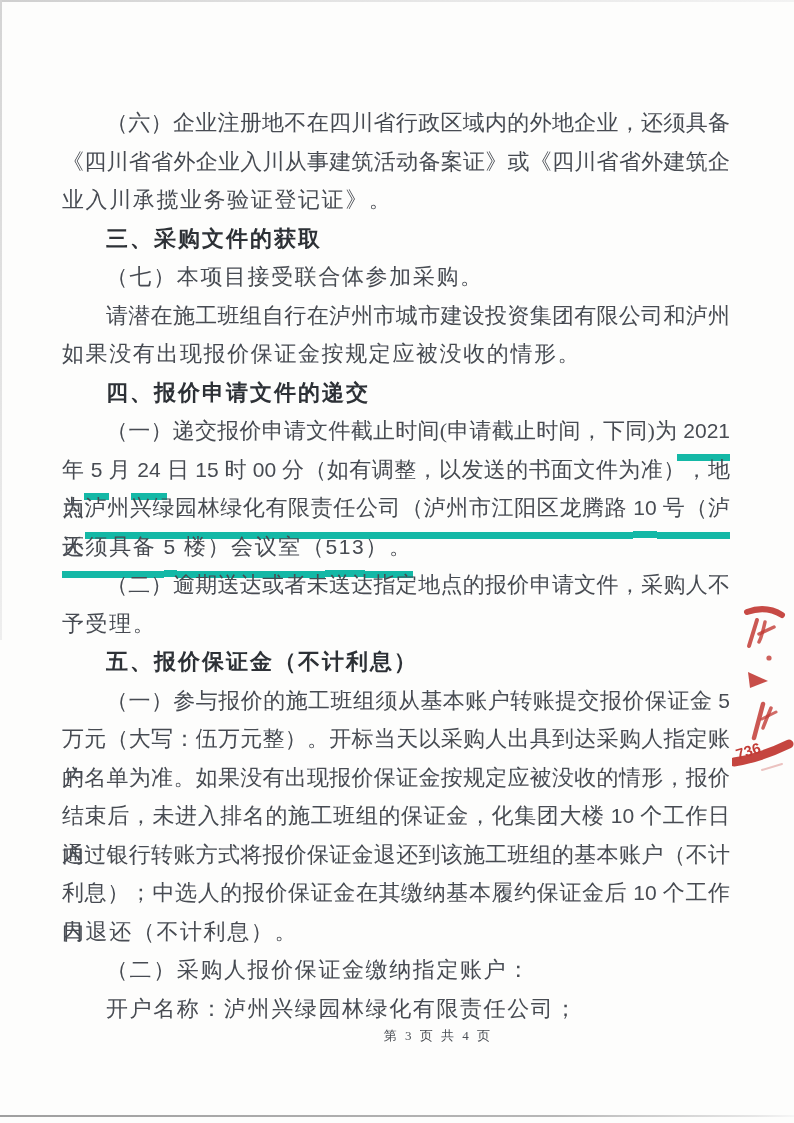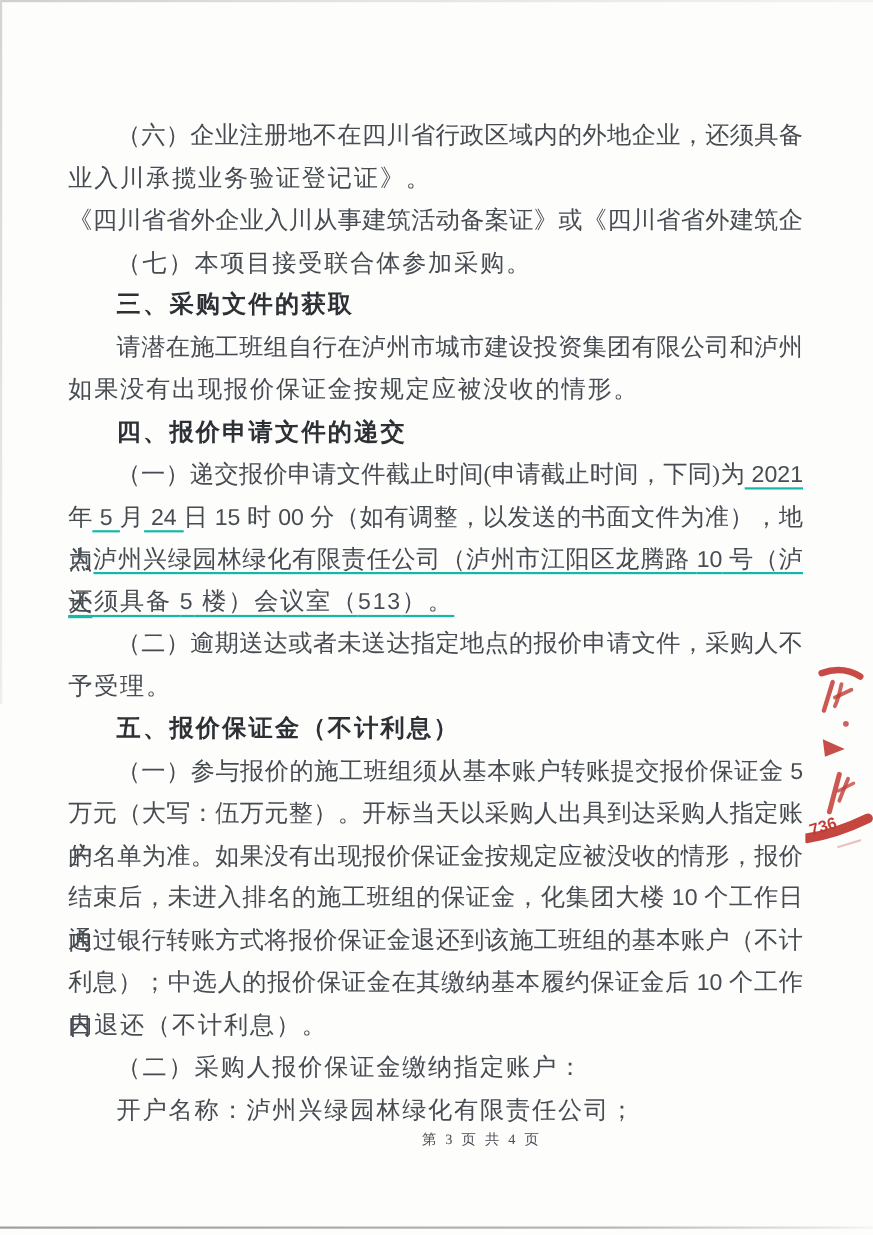--- a/index.html
+++ b/index.html
@@ -17,21 +17,21 @@
 
   
   .doc{position:absolute;left:62px;top:104px;width:668px;color:#474b52;}
   .line{height:38.5px;line-height:38.5px;font-size:22px;white-space:nowrap;
         letter-spacing:1.6px;}
   .line.jst{white-space:normal;text-align:justify;text-align-last:justify;
         letter-spacing:normal;}
   .line.ind{text-indent:44px;}
   .line.h{font-family:"Liberation Sans","DejaVu Sans",sans-serif;
         font-weight:bold;color:#2d3136;letter-spacing:2px;font-size:22px;}
-  .u{border-bottom:2px solid #14b8a6;padding-bottom:0;}
+  .u{border-bottom:7px solid #14b8a6;padding-bottom:12px;}
   .num{font-family:"Liberation Sans","DejaVu Sans",sans-serif;font-size:21px;}
 
   .footer{position:absolute;left:0;top:1024px;width:794px;height:24px;
         line-height:24px;text-align:center;font-size:13px;letter-spacing:2.5px;
         color:#4a4e54;padding-left:41px;}
 
   
   .stamp{position:absolute;left:732px;top:598px;width:62px;height:180px;
         overflow:hidden;pointer-events:none;}
   .stamp svg{display:block;}
@@ -39,24 +39,24 @@
 </head>
 <body>
 
 <div class="page">
 
   <div class="edge-top"></div>
   <div class="edge-left"></div>
 
   <div id="doc" class="doc">
       <div class="line p ind jst"><span class="">（六）企业注册地不在四川省行政区域内的外地企业，还须具备</span></div>
+      <div class="line p jst"><span class="">《四川省省外企业入川从事建筑活动备案证》或《四川省省外建筑企</span></div>
       <div class="line p"><span class="">业入川承揽业务验证登记证》。</span></div>
-      <div class="line p jst"><span class="">《四川省省外企业入川从事建筑活动备案证》或《四川省省外建筑企</span></div>
+      <div class="line h ind"><span class="">三、采购文件的获取</span></div>
       <div class="line p ind"><span class="">（七）本项目接受联合体参加采购。</span></div>
-      <div class="line h ind"><span class="">三、采购文件的获取</span></div>
       <div class="line p ind jst"><span class="">请潜在施工班组自行在泸州市城市建设投资集团有限公司和泸州</span></div>
       <div class="line p"><span class="">如果没有出现报价保证金按规定应被没收的情形。</span></div>
       <div class="line h ind"><span class="">四、报价申请文件的递交</span></div>
       <div class="line p ind jst"><span class="">（一）递交报价申请文件截止时间(申请截止时间，下同)为</span><span class="u num"> 2021</span></div>
       <div class="line p jst"><span class="">年</span><span class="u num"> 5 </span><span class="">月</span><span class="u num"> 24 </span><span class="">日 </span><span class="num">15</span><span class=""> 时 </span><span class="num">00</span><span class=""> 分（如有调整，以发送的书面文件为准），地点</span></div>
       <div class="line p jst"><span class="">为</span><span class="u ">泸州兴绿园林绿化有限责任公司（泸州市江阳区龙腾路 </span><span class="u num">10</span><span class="u "> 号（泸天</span></div>
       <div class="line p"><span class="u ">还须具备 </span><span class="u num">5</span><span class="u "> 楼）会议室（</span><span class="u num">513</span><span class="u ">）。</span></div>
       <div class="line p ind jst"><span class="">（二）逾期送达或者未送达指定地点的报价申请文件，采购人不</span></div>
       <div class="line p"><span class="">予受理。</span></div>
       <div class="line h ind"><span class="">五、报价保证金（不计利息）</span></div>

